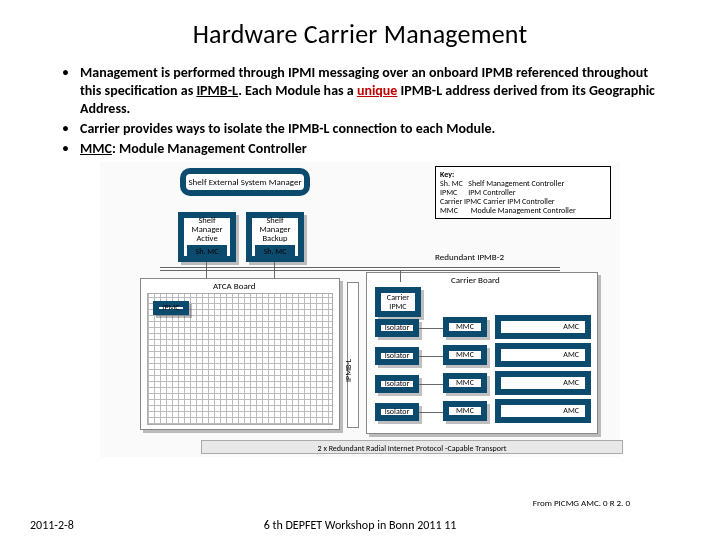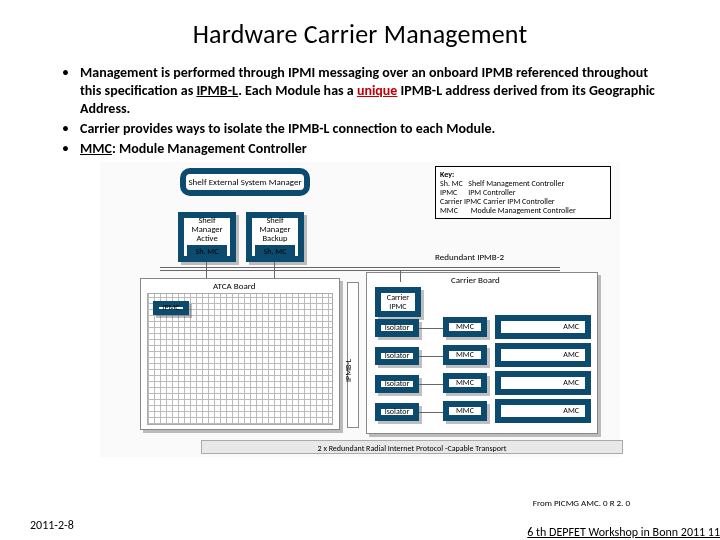--- a/index.html
+++ b/index.html
@@ -88,26 +88,25 @@
   .line-v { position:absolute; width:1px; background:#666; }
 
   .caption {
     position:absolute;
     right:90px;
     bottom:32px;
     font-size:9px;
   }
   .footer {
     position:absolute;
-    bottom:1px;
+    bottom:8px;
     width:100%;
-    text-align:right;
+    text-align:center;
     font-size:12px;
     color:#000;
-    text-decoration:underline;
   }
   .date {
     position:absolute;
     left:30px;
     bottom:8px;
     font-size:12px;
   }
   .transport-band {
     position:absolute;
     background:#e8e8e8;

